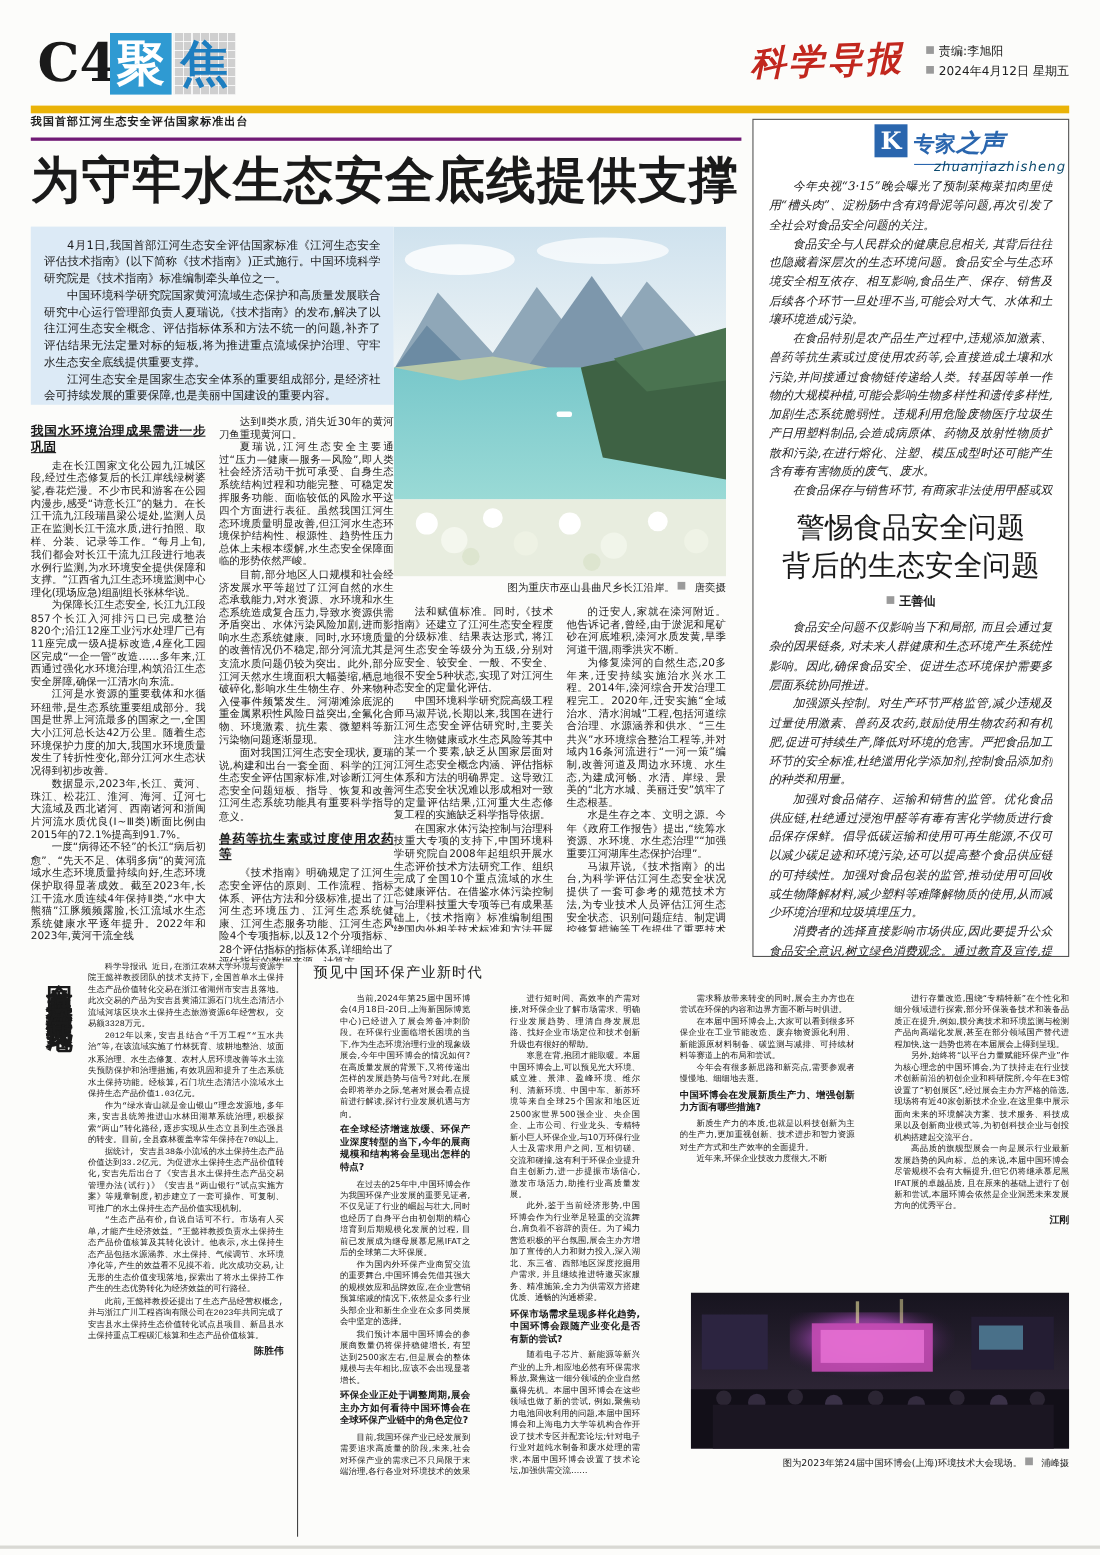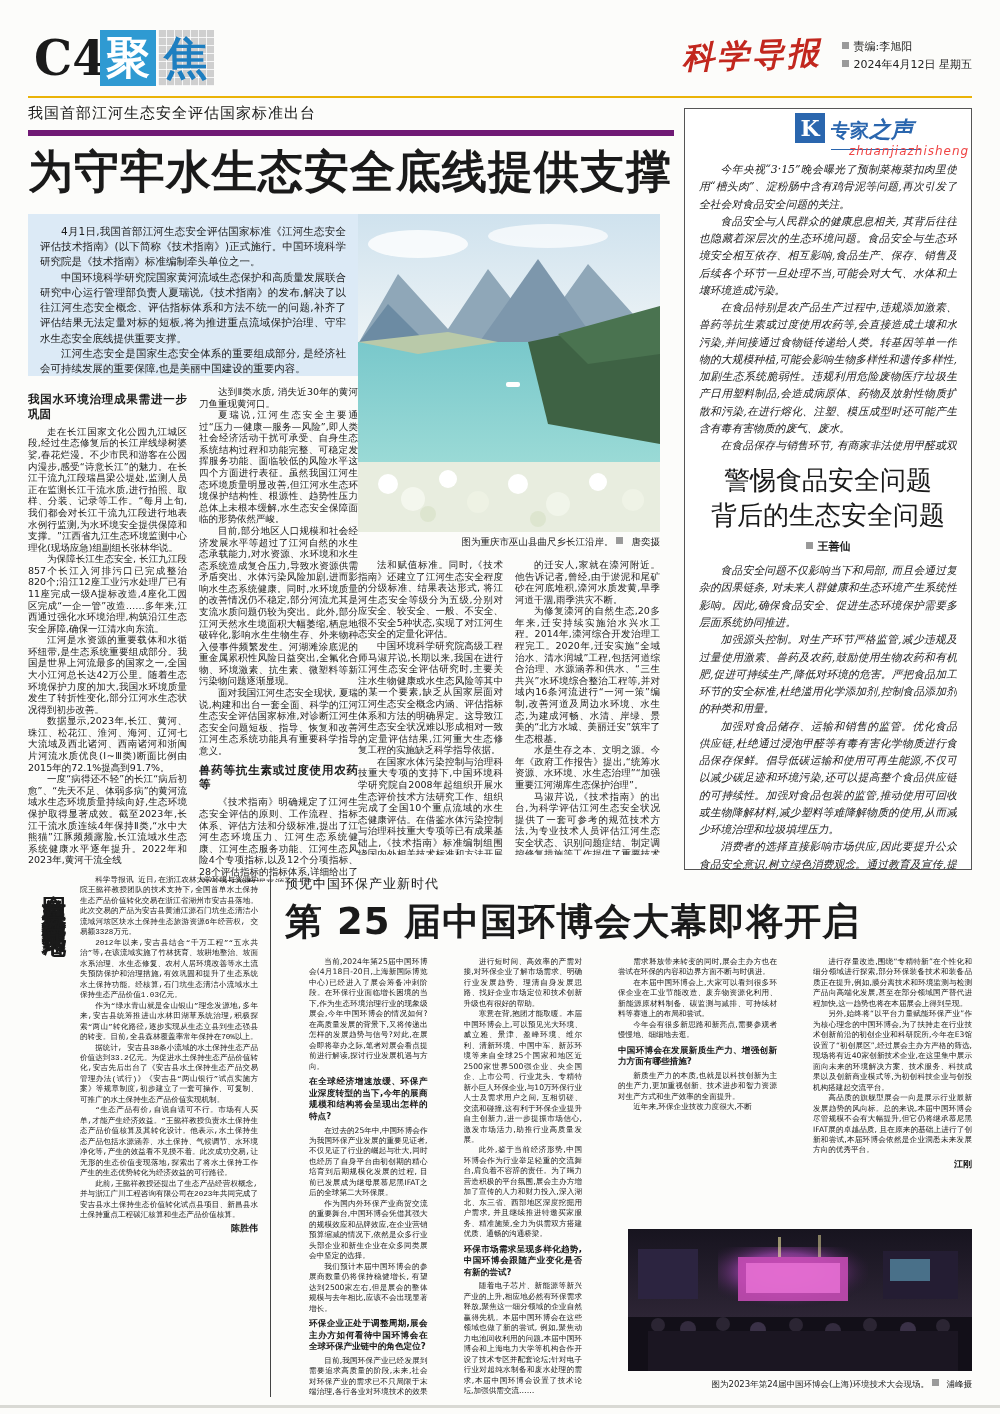--- a/index.html
+++ b/index.html
@@ -1,60 +1,60 @@
 <!DOCTYPE html>
 <html><head>
 <meta charset="utf-8">
 <style>
   html,body{margin:0;padding:0;background:#e9e9e6;}
   #page{position:relative;width:1000px;height:1414px;margin:0 auto;background:#fcfcfa;
         font-family:"DejaVu Sans",sans-serif;color:#1a1a1a;overflow:hidden;}
   
-  .header{position:absolute;left:28px;top:28px;width:944px;height:68px;border-bottom:2px solid #eab308;}
+  .header{position:absolute;left:28px;top:28px;width:944px;height:68px;border-bottom:7px solid #eab308;}
   .edition{position:absolute;left:6px;top:0;font-family:"DejaVu Serif",serif;font-weight:bold;font-size:48px;line-height:60px;}
   .focus-logo{position:absolute;left:72px;top:2px;display:flex;}
   .focus-block1{width:56px;height:56px;background:#2f9ad2;color:#fff;font-size:44px;font-weight:bold;
                 display:flex;align-items:center;justify-content:center;}
   .focus-block2{width:56px;height:56px;background:#cfcfcf;color:#1d7ec0;font-size:44px;font-weight:bold;
                 display:flex;align-items:center;justify-content:center;margin-left:2px;
                 background-image:repeating-linear-gradient(0deg,rgba(255,255,255,.8) 0 1px,transparent 1px 8px),
                                  repeating-linear-gradient(90deg,rgba(255,255,255,.8) 0 1px,transparent 1px 8px);}
   .masthead{position:absolute;right:150px;top:6px;color:#c2271e;font-family:"DejaVu Serif",serif;
             font-weight:bold;font-style:italic;font-size:32px;letter-spacing:3px;transform:rotate(-2deg);}
   .header-meta{position:absolute;right:0;top:10px;font-size:11px;line-height:18px;color:#222;text-align:left;}
   .sq{display:inline-block;width:7px;height:7px;background:#9a9a9a;margin-right:5px;vertical-align:1px;}
   
   .main-article{position:absolute;left:28px;top:104px;width:646px;height:760px;}
-  .kicker{font-size:15px;letter-spacing:1px;padding-bottom:7px;border-bottom:6px solid #701a75;}
+  .kicker{font-size:10px;letter-spacing:1px;padding-bottom:7px;border-bottom:3px solid #701a75;font-weight:bold;}
   .main-headline{font-size:45px;font-weight:bold;letter-spacing:1px;line-height:56px;margin-top:8px;white-space:nowrap;}
   .main-body{display:flex;margin-top:14px;height:662px;}
   .half-left{width:330px;}
   .half-right{width:302px;}
   .lead-box{background:#dceaf6;padding:10px 12px;height:142px;overflow:hidden;font-size:10.5px;line-height:1.45;}
   .lead-box p{margin:0;text-indent:2em;text-align:justify;}
   .twocol{display:flex;gap:12px;margin-top:10px;}
   .ncol{flex:1;overflow:hidden;font-size:9.5px;line-height:1.22;text-align:justify;}
   .half-left .twocol{height:496px;}
   .half-right .twocol{height:296px;}
   .ncol p{margin:0;text-indent:2em;}
-  .col-subhead{font-weight:bold;font-size:11.5px;margin:6px 0 4px;line-height:1.3;}
+  .col-subhead{font-weight:bold;font-size:11.5px;margin:6px 0 4px;line-height:1.3;text-decoration:underline;}
   .photo{width:302px;height:318px;}
   .photo svg{display:block;}
   .caption{font-size:9.5px;color:#222;text-align:right;margin:4px 0 2px;}
   
   .expert-box{position:absolute;left:684px;top:108px;width:288px;height:762px;border:1px solid #555;
               padding:8px 14px;box-sizing:border-box;overflow:hidden;background:#fff;}
   .expert-header{position:relative;height:46px;margin:-4px -6px 2px 0;}
   .k-logo{position:absolute;left:96px;top:0;width:30px;height:30px;background:#2a66ae;color:#fff;
           font-family:"DejaVu Serif",serif;font-weight:bold;font-size:22px;display:flex;align-items:center;justify-content:center;}
   .expert-title{position:absolute;left:132px;top:2px;font-size:19px;color:#2a66ae;white-space:nowrap;
                 border-bottom:1px solid #2a66ae;padding-bottom:4px;padding-right:8px;}
   .expert-title .t1{font-weight:bold;}
   .expert-title .t2{font-family:"DejaVu Serif",serif;font-style:italic;font-weight:bold;font-size:22px;}
-  .expert-pinyin{position:absolute;left:150px;top:31px;color:#ef4444;font-style:italic;font-size:12px;letter-spacing:1px;}
+  .expert-pinyin{position:absolute;left:150px;top:31px;color:#0c4a6e;font-style:italic;font-size:12px;letter-spacing:1px;}
   .expert-text{font-family:"DejaVu Serif",serif;font-style:italic;font-size:10.8px;line-height:1.6;text-align:justify;overflow:hidden;}
   .expert-text p{margin:0;text-indent:2em;}
   .expert-intro{height:292px;}
   .expert-headline{font-size:26px;font-weight:normal;text-align:center;line-height:1.35;margin:10px 0 6px;font-family:"DejaVu Sans",sans-serif;}
   .expert-byline{text-align:center;font-size:11px;font-weight:bold;margin-bottom:8px;}
   .expert-body{height:308px;}
   
   .bottom{position:absolute;left:28px;top:875px;width:944px;height:522px;}
   .soil-article{position:absolute;left:0;top:0;width:230px;height:522px;display:flex;}
   .v-headline{writing-mode:vertical-rl;text-orientation:upright;font-size:24px;font-weight:bold;
@@ -233,21 +233,20 @@
             <p>据统计, 安吉县38条小流域的水土保持生态产品价值达到33.2亿元。为促进水土保持生态产品价值转化,安吉先后出台了《安吉县水土保持生态产品交易管理办法(试行)》《安吉县“两山银行”试点实施方案》等规章制度,初步建立了一套可操作、可复制、可推广的水土保持生态产品价值实现机制。</p>
             <p>“生态产品有价,自说自话可不行。市场有人买单,才能产生经济效益。”王懿祥教授负责水土保持生态产品价值核算及其转化设计。他表示,水土保持生态产品包括水源涵养、水土保持、气候调节、水环境净化等,产生的效益看不见摸不着。此次成功交易,让无形的生态价值变现落地,探索出了将水土保持工作产生的生态优势转化为经济效益的可行路径。</p>
             <p>此前,王懿祥教授还提出了生态产品经营权概念,并与浙江广川工程咨询有限公司在2023年共同完成了安吉县水土保持生态价值转化试点县项目、新昌县水土保持重点工程碳汇核算和生态产品价值核算。</p>
           </div>
         <div class="soil-byline">陈胜伟</div>
       </div>
     </div>
 
     <div class="expo-article">
       <div class="expo-kicker">预见中国环保产业新时代</div>
-      <div class="expo-headline">第 25 届中国环博会大幕即将开启</div>
       <div class="expo-cols">
         <div class="expo-col">
           <div>
               <p>当前,2024年第25届中国环博会(4月18日-20日,上海新国际博览中心)已经进入了展会筹备冲刺阶段。在环保行业面临增长困境的当下,作为生态环境治理行业的现象级展会,今年中国环博会的情况如何? 在高质量发展的背景下,又将传递出怎样的发展趋势与信号?对此,在展会即将举办之际,笔者对展会看点提前进行解读,探讨行业发展机遇与方向。</p>
             </div>
           <div class="expo-subhead">在全球经济增速放缓、环保产业深度转型的当下,今年的展商规模和结构将会呈现出怎样的特点?</div>
           <div>
               <p>在过去的25年中,中国环博会作为我国环保产业发展的重要见证者,不仅见证了行业的崛起与壮大,同时也经历了自身平台由初创期的精心培育到后期规模化发展的过程, 目前已发展成为继母展慕尼黑IFAT之后的全球第二大环保展。</p>
               <p>作为国内外环保产业商贸交流的重要舞台,中国环博会凭借其强大的规模效应和品牌效应,在企业营销预算缩减的情况下,依然是众多行业头部企业和新生企业在众多同类展会中坚定的选择。</p>
               <p>我们预计本届中国环博会的参展商数量仍将保持稳健增长, 有望达到2500家左右,但是展会的整体规模与去年相比,应该不会出现显著增长。</p>

